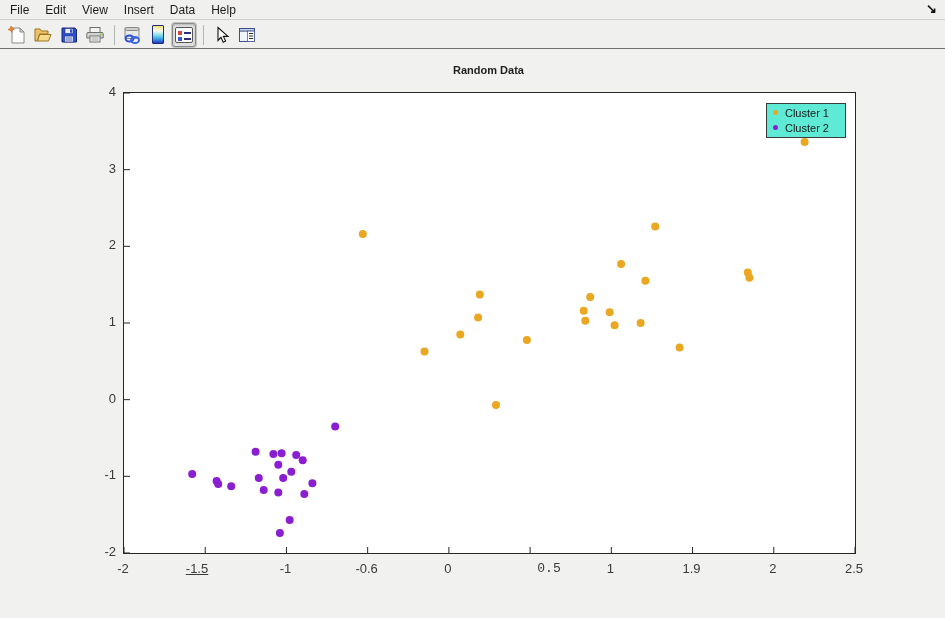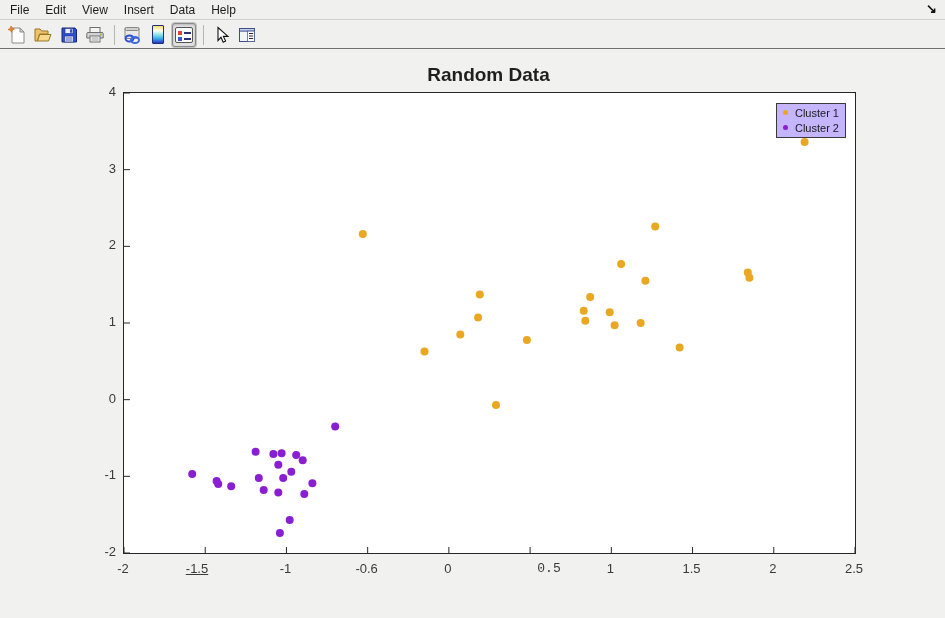--- a/index.html
+++ b/index.html
@@ -36,32 +36,32 @@
     border-radius:2px; position:relative; }
   .lgicon .sq1 { position:absolute; left:2px; top:3px; width:4px; height:4px; background:#e04438; }
   .lgicon .sq2 { position:absolute; left:2px; top:9px; width:4px; height:4px; background:#3a55d8; }
   .lgicon .ln1 { position:absolute; left:8px; top:4px; width:7px; height:2px; background:#30307a; }
   .lgicon .ln2 { position:absolute; left:8px; top:10px; width:7px; height:2px; background:#30307a; }
 
   
   .canvas { position:absolute; top:50px; left:0; width:945px; height:568px;
     background:#f1f1ef; }
   .plot-title { position:absolute; left:123px; top:14px; width:731px;
-    text-align:center; font-size:19px; font-weight:bold; color:#1f1f1f; }
+    text-align:center; font-size:11px; font-weight:bold; color:#1f1f1f; }
   .axes { position:absolute; left:123px; top:42px; width:733px; height:462px;
     background:#ffffff; border:1px solid #262626; }
   .axes svg { position:absolute; left:0; top:0; }
   .ticklabel-x { position:absolute; width:44px; text-align:center;
     font-size:13px; color:#3a3a3a; top:511px; }
   .ticklabel-y { position:absolute; width:50px; text-align:right;
     font-size:13px; color:#3a3a3a; left:66px; }
 
   
-  .legend { position:absolute; top:10px; right:9px; background:#c4b5fd;
-    border:1px solid #3a3a3a; padding:1px 6px 2px 6px; cursor:default; }
+  .legend { position:absolute; top:10px; right:9px; background:#5eead4;
+    border:1px solid #3a3a3a; padding:1px 16px 2px 6px; cursor:default; }
   .legend-row { display:flex; align-items:center; height:15px; }
   .legend-marker { width:5px; height:5px; border-radius:50%; margin-right:7px;
     flex:none; }
   .legend-label { font-size:11px; color:#1a1a1a; white-space:nowrap; }
 </style>
 </head>
 <body>
 
 <div class="window">
 
@@ -228,21 +228,21 @@
       </div>
     </div>
 
   <div class="ticklabel-x" style="left: 101px;">-2</div>
       <div class="ticklabel-x" style="left: 175px; text-decoration: underline;">-1.5</div>
       <div class="ticklabel-x" style="left: 263.444px;">-1</div>
       <div class="ticklabel-x" style="left: 344.667px;">-0.6</div>
       <div class="ticklabel-x" style="left: 425.889px;">0</div>
       <div class="ticklabel-x" style="left: 527px; font-family: Liberation Mono, monospace;">0.5</div>
       <div class="ticklabel-x" style="left: 588.333px;">1</div>
-      <div class="ticklabel-x" style="left: 669.556px;">1.5</div>
+      <div class="ticklabel-x" style="left: 669.556px;">1.9</div>
       <div class="ticklabel-x" style="left: 750.778px;">2</div>
       <div class="ticklabel-x" style="left: 832px;">2.5</div>
       <div class="ticklabel-y" style="top: 494px;">-2</div>
       <div class="ticklabel-y" style="top: 417.333px;">-1</div>
       <div class="ticklabel-y" style="top: 340.667px;">0</div>
       <div class="ticklabel-y" style="top: 264px;">1</div>
       <div class="ticklabel-y" style="top: 187.333px;">2</div>
       <div class="ticklabel-y" style="top: 110.667px;">3</div>
       <div class="ticklabel-y" style="top: 34px;">4</div>
     </div>

